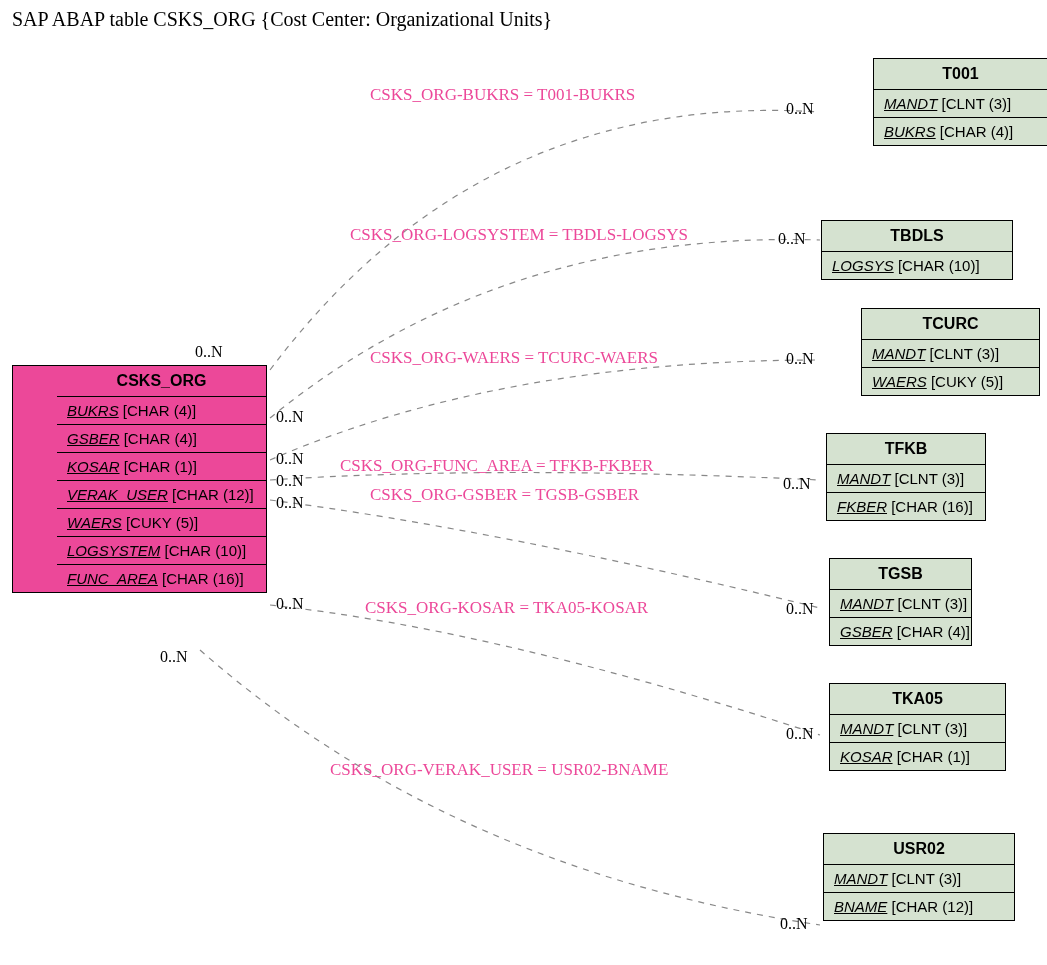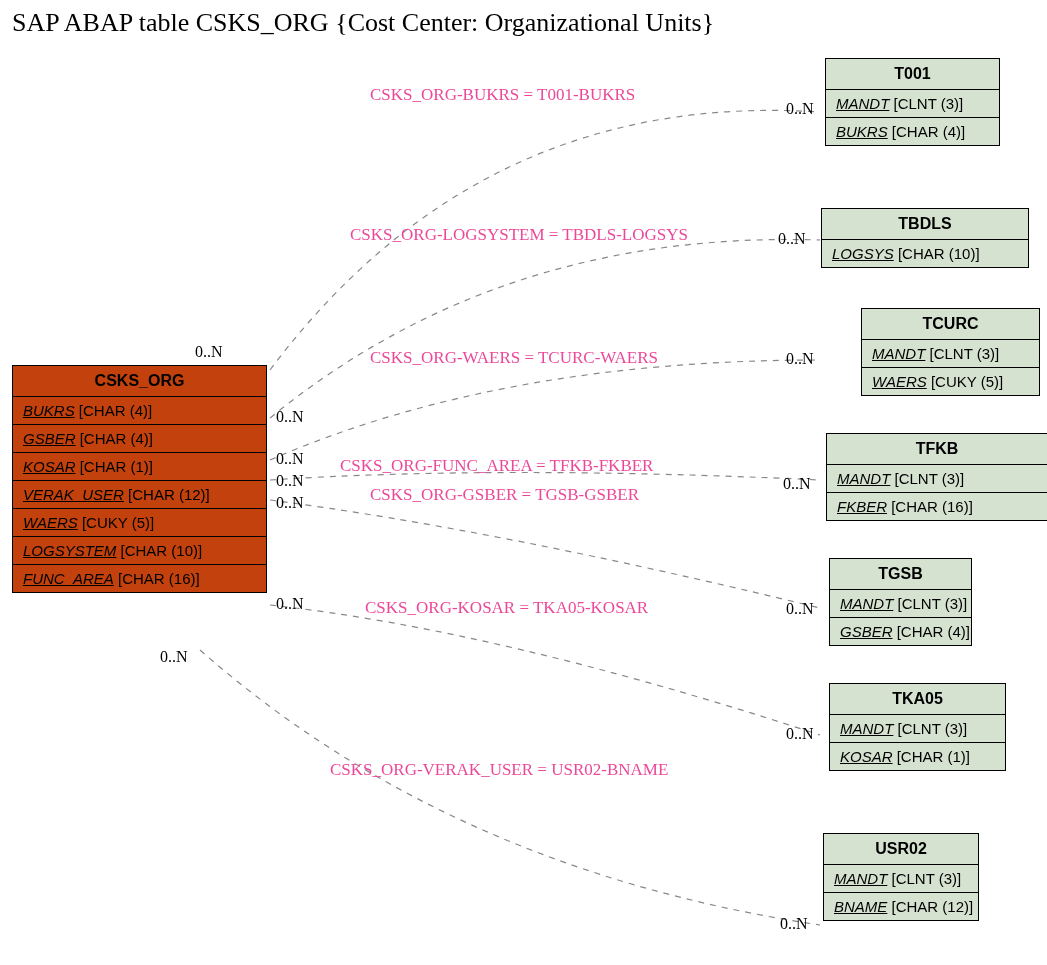--- a/index.html
+++ b/index.html
@@ -10,32 +10,33 @@
     font-family: Arial, Helvetica, sans-serif;
     width: 1047px;
     height: 965px;
     position: relative;
     overflow: hidden;
   }
   .title {
     position: absolute;
     top: 8px;
     left: 12px;
-    font-size: 26px;
+    font-size: 20px;
     font-family: "Times New Roman", serif;
     color: #000;
   }
   .entity {
     position: absolute;
     border: 1px solid #000;
     background: #d5e2d0;
     font-size: 15px;
   }
   .entity.main {
-    background: #c2410c;
+    background: #ec4899;
+    padding-left: 44px;
   }
   .entity .hdr {
     font-weight: bold;
     text-align: center;
     padding: 6px 10px;
     border-bottom: 1px solid #000;
     font-size: 16px;
   }
   .entity .row {
     padding: 5px 10px;
@@ -86,56 +87,56 @@
   <div class="hdr">CSKS_ORG</div>
   <div class="row"><span class="fname">BUKRS</span> <span class="ftype">[CHAR (4)]</span></div>
   <div class="row"><span class="fname">GSBER</span> <span class="ftype">[CHAR (4)]</span></div>
   <div class="row"><span class="fname">KOSAR</span> <span class="ftype">[CHAR (1)]</span></div>
   <div class="row"><span class="fname">VERAK_USER</span> <span class="ftype">[CHAR (12)]</span></div>
   <div class="row"><span class="fname">WAERS</span> <span class="ftype">[CUKY (5)]</span></div>
   <div class="row"><span class="fname">LOGSYSTEM</span> <span class="ftype">[CHAR (10)]</span></div>
   <div class="row"><span class="fname">FUNC_AREA</span> <span class="ftype">[CHAR (16)]</span></div>
 </div>
 
-<div class="entity" style="left:825px; top:58px; width:175px;">
+<div class="entity" style="left:873px; top:58px; width:175px;">
   <div class="hdr">T001</div>
   <div class="row"><span class="fname">MANDT</span> <span class="ftype">[CLNT (3)]</span></div>
   <div class="row"><span class="fname">BUKRS</span> <span class="ftype">[CHAR (4)]</span></div>
 </div>
 
-<div class="entity" style="left:821px; top:208px; width:208px;">
+<div class="entity" style="left:821px; top:220px; width:192px;">
   <div class="hdr">TBDLS</div>
   <div class="row"><span class="fname">LOGSYS</span> <span class="ftype">[CHAR (10)]</span></div>
 </div>
 
 <div class="entity" style="left:861px; top:308px; width:179px;">
   <div class="hdr">TCURC</div>
   <div class="row"><span class="fname">MANDT</span> <span class="ftype">[CLNT (3)]</span></div>
   <div class="row"><span class="fname">WAERS</span> <span class="ftype">[CUKY (5)]</span></div>
 </div>
 
-<div class="entity" style="left:826px; top:433px; width:222px;">
+<div class="entity" style="left:826px; top:433px; width:160px;">
   <div class="hdr">TFKB</div>
   <div class="row"><span class="fname">MANDT</span> <span class="ftype">[CLNT (3)]</span></div>
   <div class="row"><span class="fname">FKBER</span> <span class="ftype">[CHAR (16)]</span></div>
 </div>
 
 <div class="entity" style="left:829px; top:558px; width:143px;">
   <div class="hdr">TGSB</div>
   <div class="row"><span class="fname">MANDT</span> <span class="ftype">[CLNT (3)]</span></div>
   <div class="row"><span class="fname">GSBER</span> <span class="ftype">[CHAR (4)]</span></div>
 </div>
 
 <div class="entity" style="left:829px; top:683px; width:177px;">
   <div class="hdr">TKA05</div>
   <div class="row"><span class="fname">MANDT</span> <span class="ftype">[CLNT (3)]</span></div>
   <div class="row"><span class="fname">KOSAR</span> <span class="ftype">[CHAR (1)]</span></div>
 </div>
 
-<div class="entity" style="left:823px; top:833px; width:156px;">
+<div class="entity" style="left:823px; top:833px; width:192px;">
   <div class="hdr">USR02</div>
   <div class="row"><span class="fname">MANDT</span> <span class="ftype">[CLNT (3)]</span></div>
   <div class="row"><span class="fname">BNAME</span> <span class="ftype">[CHAR (12)]</span></div>
 </div>
 
 <div class="rel-label" style="left:370px; top:85px;">CSKS_ORG-BUKRS = T001-BUKRS</div>
 <div class="rel-label" style="left:350px; top:225px;">CSKS_ORG-LOGSYSTEM = TBDLS-LOGSYS</div>
 <div class="rel-label" style="left:370px; top:348px;">CSKS_ORG-WAERS = TCURC-WAERS</div>
 <div class="rel-label" style="left:340px; top:456px;">CSKS_ORG-FUNC_AREA = TFKB-FKBER</div>
 <div class="rel-label" style="left:370px; top:485px;">CSKS_ORG-GSBER = TGSB-GSBER</div>

